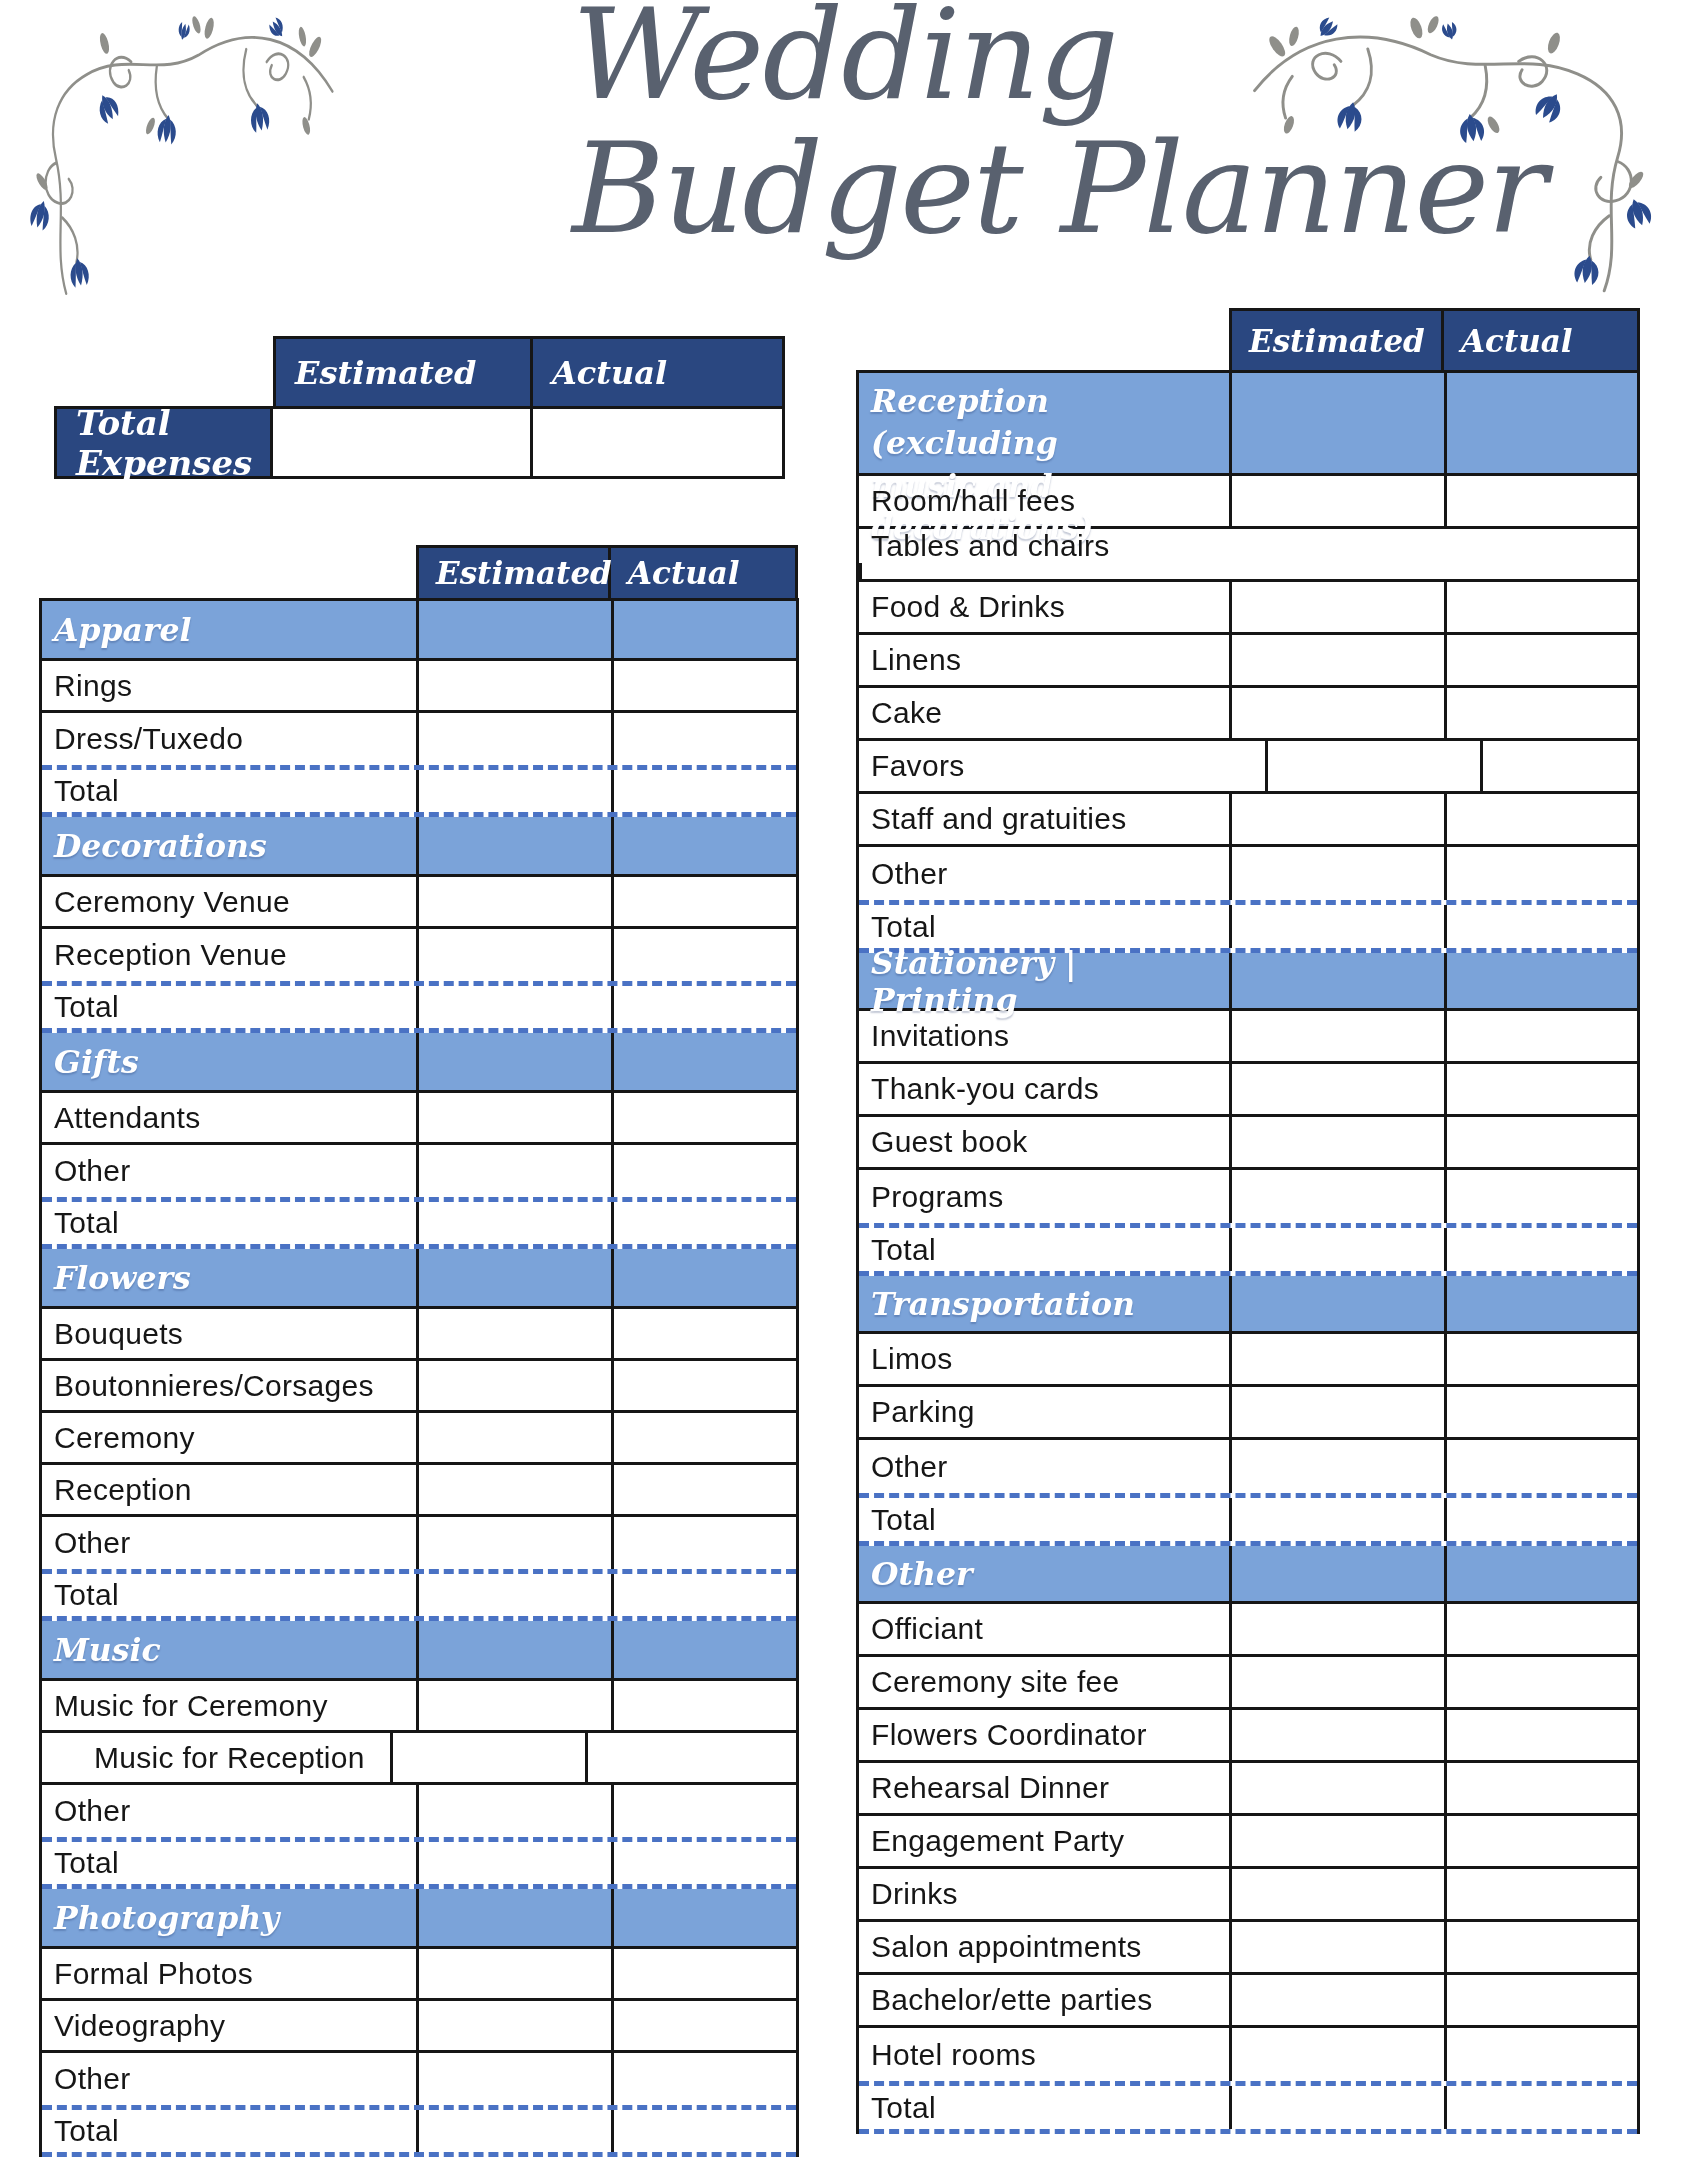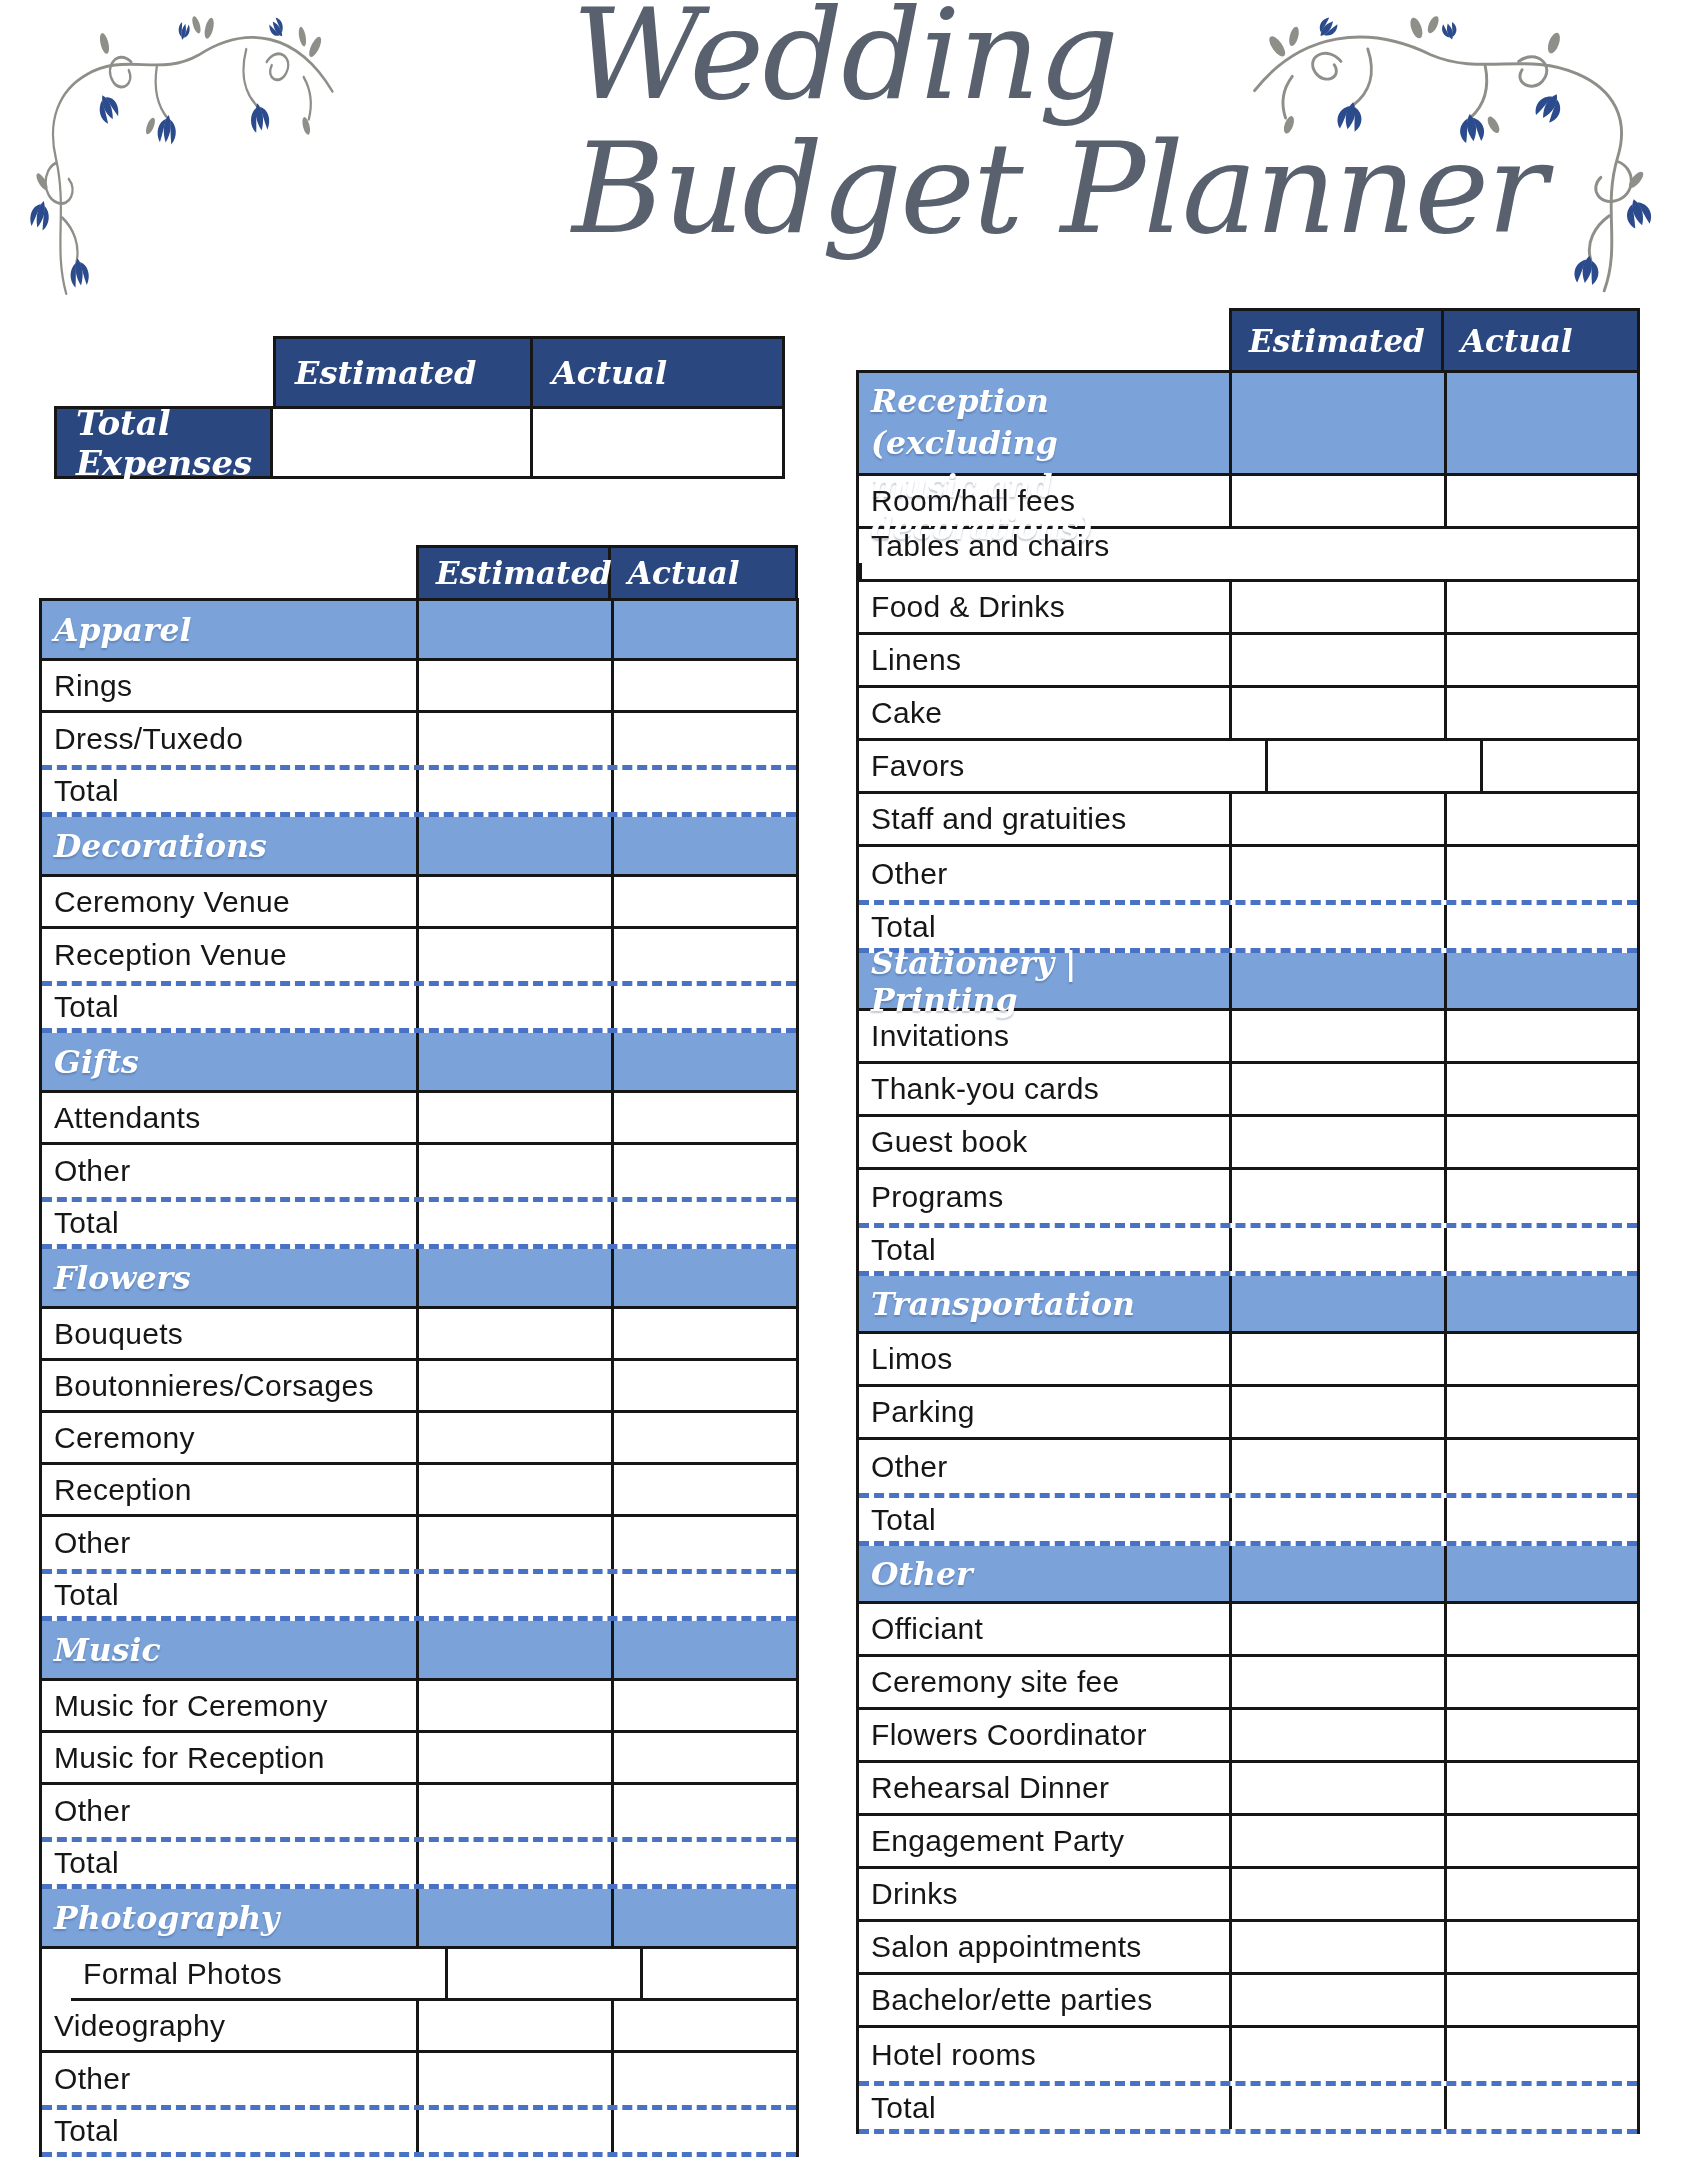--- a/index.html
+++ b/index.html
@@ -236,40 +236,40 @@
           <div class="cell c1 lab seclab" style="width: 374px;">Music</div>
           <div class="cell v" style="width: 195px;"></div>
           <div class="cell v c3" style="flex: 1 1 0%;"></div>
         </div>
         <div class="row data" style="height: 52px;">
           <div class="cell c1 lab" style="width: 374px;">Music for Ceremony</div>
           <div class="cell v" style="width: 195px;"></div>
           <div class="cell v c3" style="flex: 1 1 0%;"></div>
         </div>
         <div class="row data" style="height: 52px;">
-          <div class="cell c1 lab" style="width: 374px;">Music for Reception</div>
+          <div class="cell c1 lab" style="width: 308px; margin-left: 40px;">Music for Reception</div>
           <div class="cell v" style="width: 195px;"></div>
           <div class="cell v c3" style="flex: 1 1 0%;"></div>
         </div>
         <div class="row data pre-total" style="height: 52px;">
           <div class="cell c1 lab" style="width: 374px;">Other</div>
           <div class="cell v" style="width: 195px;"></div>
           <div class="cell v c3" style="flex: 1 1 0%;"></div>
         </div>
         <div class="row total" style="height: 52px;">
           <div class="cell c1 lab" style="width: 374px;">Total</div>
           <div class="cell v" style="width: 195px;"></div>
           <div class="cell v c3" style="flex: 1 1 0%;"></div>
         </div>
         <div class="row sec" style="height: 60px;">
           <div class="cell c1 lab seclab" style="width: 374px;">Photography</div>
           <div class="cell v" style="width: 195px;"></div>
           <div class="cell v c3" style="flex: 1 1 0%;"></div>
         </div>
-        <div class="row data" style="height: 52px; margin-left: 29px;">
+        <div class="row data" style="height: 52px;">
           <div class="cell c1 lab" style="width: 374px;">Formal Photos</div>
           <div class="cell v" style="width: 195px;"></div>
           <div class="cell v c3" style="flex: 1 1 0%;"></div>
         </div>
         <div class="row data" style="height: 52px;">
           <div class="cell c1 lab" style="width: 374px;">Videography</div>
           <div class="cell v" style="width: 195px;"></div>
           <div class="cell v c3" style="flex: 1 1 0%;"></div>
         </div>
         <div class="row data pre-total" style="height: 52px;">

